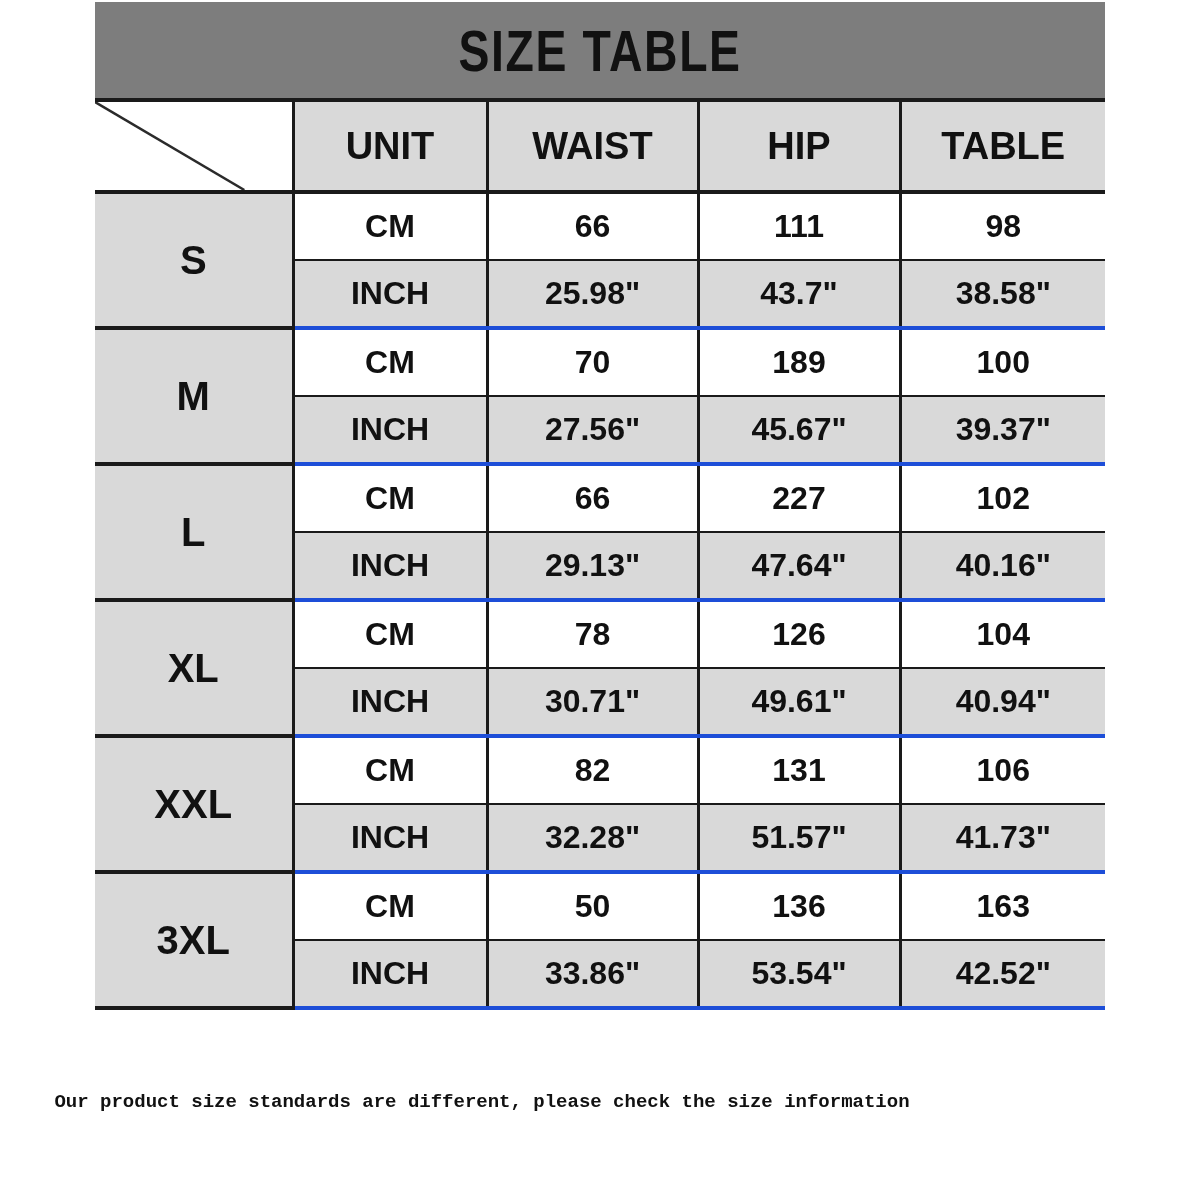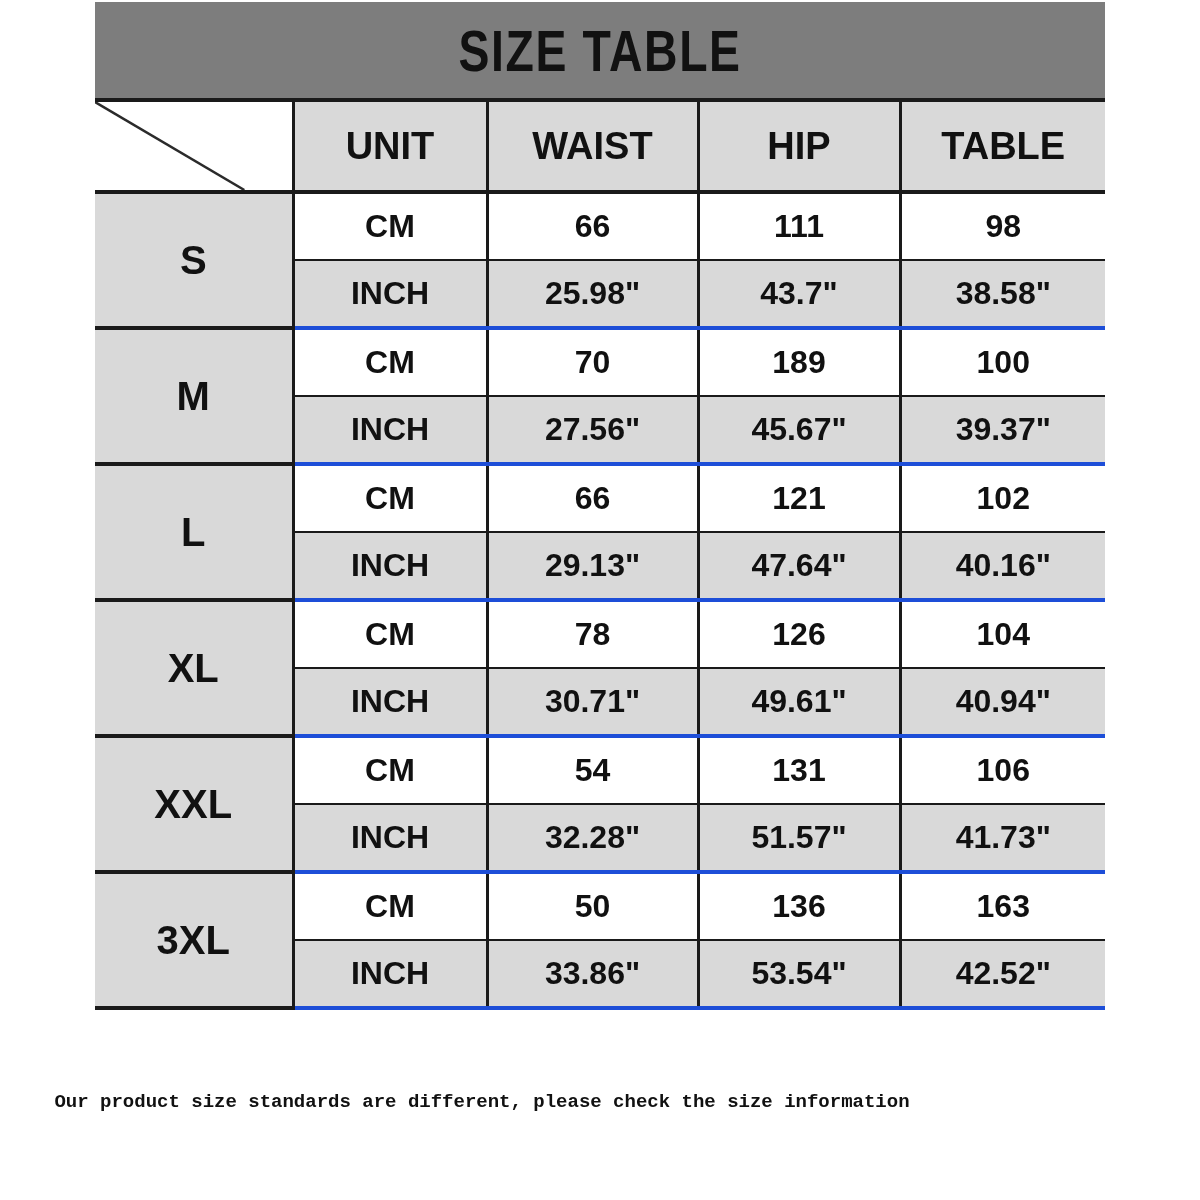--- a/index.html
+++ b/index.html
@@ -170,21 +170,21 @@
         <td>INCH</td>
         <td>27.56"</td>
         <td>45.67"</td>
         <td class="lc">39.37"</td>
       </tr>
 
       <tr class="row-cm">
         <th class="size-label" rowspan="2">L</th>
         <td>CM</td>
         <td>66</td>
-        <td>121</td>
+        <td>227</td>
         <td class="lc">102</td>
       </tr>
       <tr class="row-inch">
         <td>INCH</td>
         <td>29.13"</td>
         <td>47.64"</td>
         <td class="lc">40.16"</td>
       </tr>
 
       <tr class="row-cm">
@@ -197,21 +197,21 @@
       <tr class="row-inch">
         <td>INCH</td>
         <td>30.71"</td>
         <td>49.61"</td>
         <td class="lc">40.94"</td>
       </tr>
 
       <tr class="row-cm">
         <th class="size-label" rowspan="2">XXL</th>
         <td>CM</td>
-        <td>54</td>
+        <td>82</td>
         <td>131</td>
         <td class="lc">106</td>
       </tr>
       <tr class="row-inch">
         <td>INCH</td>
         <td>32.28"</td>
         <td>51.57"</td>
         <td class="lc">41.73"</td>
       </tr>
 

